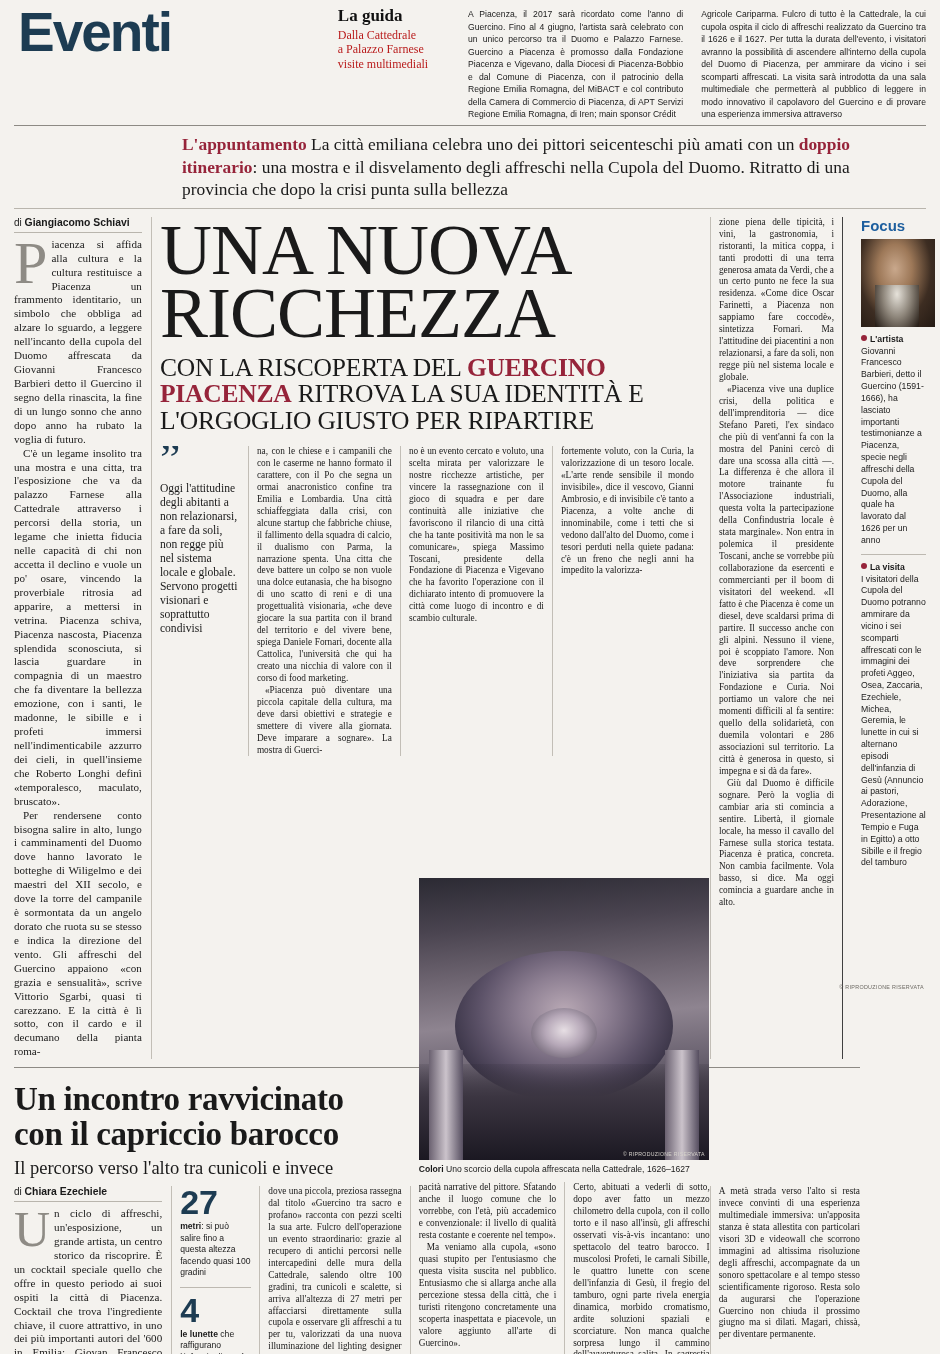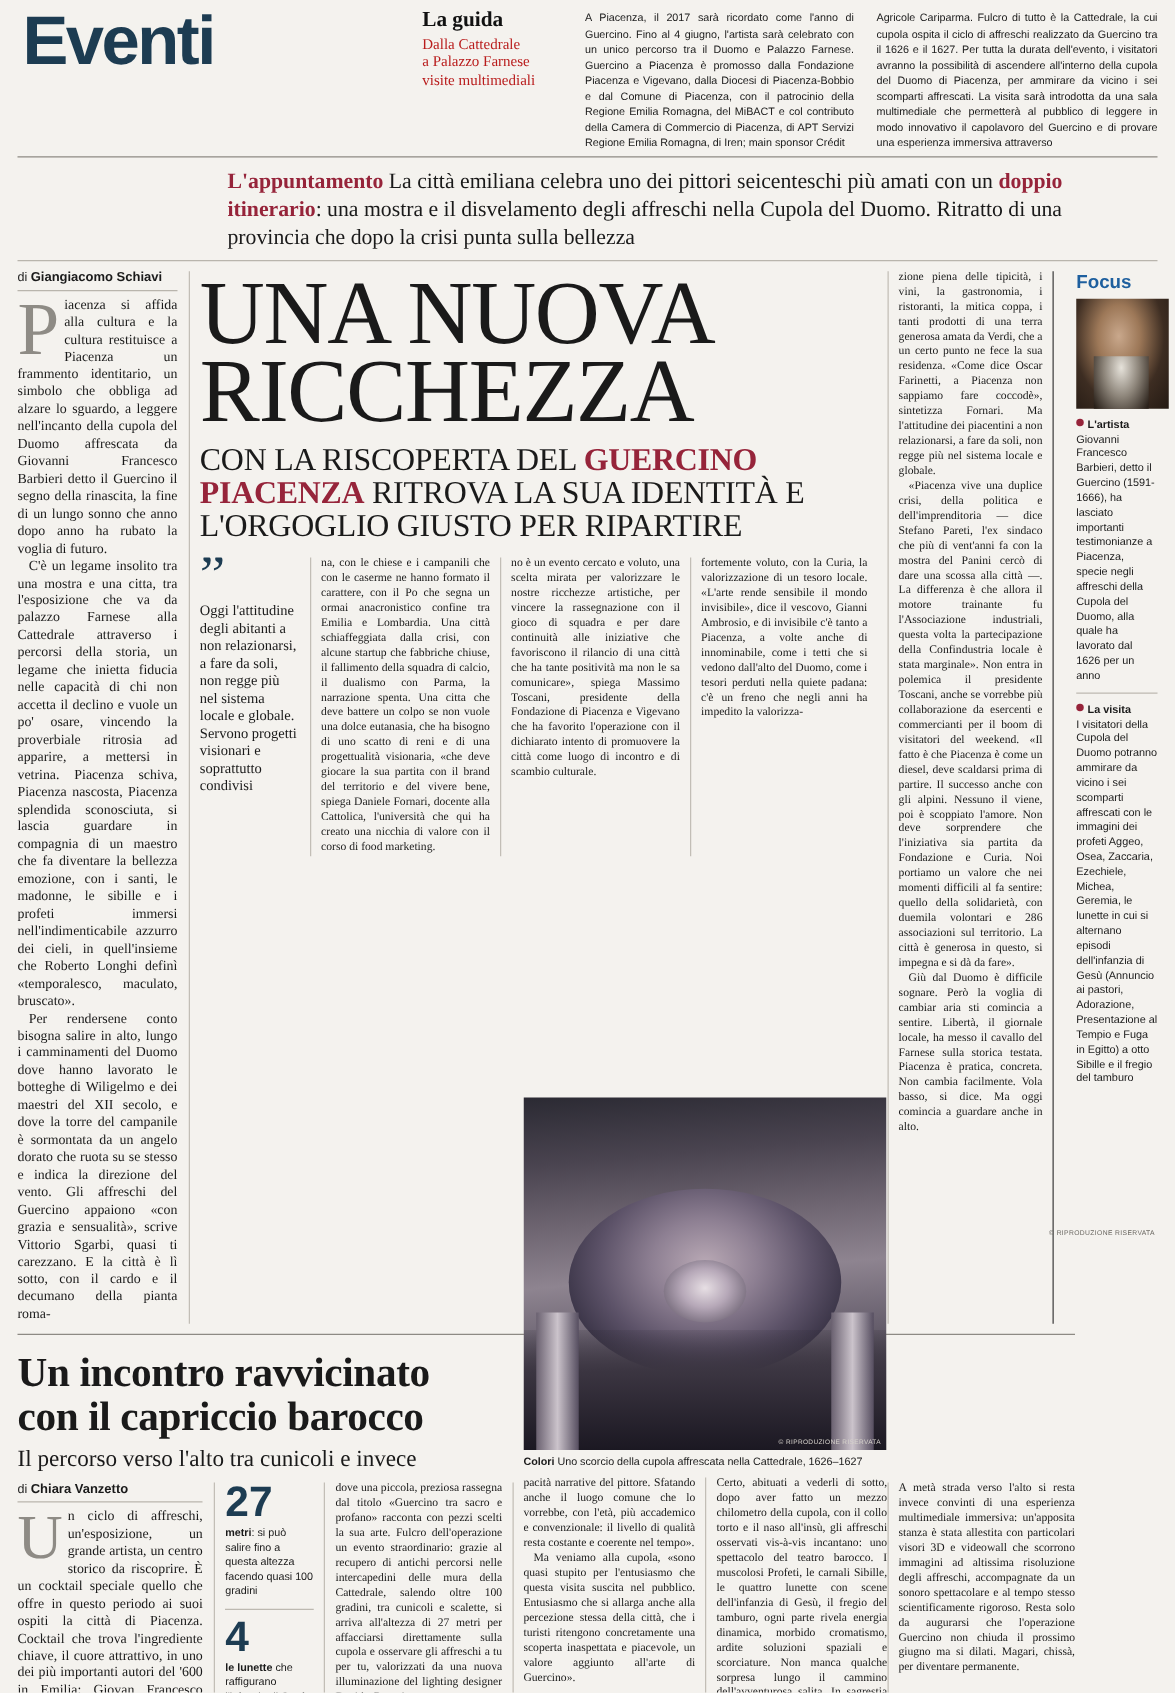--- a/index.html
+++ b/index.html
@@ -205,20 +205,21 @@
       </h1>
       <h2 class="subtitle"><span>CON LA RISCOPERTA DEL </span><span class="hl">GUERCINO</span> <span class="hl">PIACENZA</span><span> RITROVA LA SUA IDENTITÀ E L'ORGOGLIO GIUSTO PER RIPARTIRE</span></h2>
 
       <div style="display:flex;margin-top:12px;">
         <div class="quotebox">
           <span class="quotemark">”</span>
           <p class="quotetext">Oggi l'attitudine degli abitanti a non relazionarsi, a fare da soli, non regge più nel sistema locale e globale. Servono progetti visionari e soprattutto condivisi</p>
         </div>
         <div class="railcol pad-r8 vsep pad-l8" style="width:152px">
           <p class="first">na, con le chiese e i campanili che con le caserme ne hanno formato il carattere, con il Po che segna un ormai anacronistico confine tra Emilia e Lombardia. Una città schiaffeggiata dalla crisi, con alcune startup che fabbriche chiuse, il fallimento della squadra di calcio, il dualismo con Parma, la narrazione spenta. Una citta che deve battere un colpo se non vuole una dolce eutanasia, che ha bisogno di uno scatto di reni e di una progettualità visionaria, «che deve giocare la sua partita con il brand del territorio e del vivere bene, spiega Daniele Fornari, docente alla Cattolica, l'università che qui ha creato una nicchia di valore con il corso di food marketing.</p>
+          <p>«Piacenza può diventare una piccola capitale della cultura, ma deve darsi obiettivi e strategie e smettere di vivere alla giornata. Deve imparare a sognare». La mostra di Guerci-</p>
         </div>
         <div class="railcol vsep pad-l8 pad-r8" style="width:152px">
           <p class="first">no è un evento cercato e voluto, una scelta mirata per valorizzare le nostre ricchezze artistiche, per vincere la rassegnazione con il gioco di squadra e per dare continuità alle iniziative che favoriscono il rilancio di una città che ha tante positività ma non le sa comunicare», spiega Massimo Toscani, presidente della Fondazione di Piacenza e Vigevano che ha favorito l'operazione con il dichiarato intento di promuovere la città come luogo di incontro e di scambio culturale.</p>
         </div>
         <div class="railcol vsep pad-l8 pad-r8" style="width:150px">
           <p class="first">fortemente voluto, con la Curia, la valorizzazione di un tesoro locale. «L'arte rende sensibile il mondo invisibile», dice il vescovo, Gianni Ambrosio, e di invisibile c'è tanto a Piacenza, a volte anche di innominabile, come i tetti che si vedono dall'alto del Duomo, come i tesori perduti nella quiete padana: c'è un freno che negli anni ha impedito la valorizza-</p>
         </div>
       </div>
     </div>
 
@@ -255,21 +256,21 @@
           </h2>
           <h3 class="s2-sub">Il percorso verso l'alto tra cunicoli e invece</h3>
         </div>
         <div style="flex:1"></div>
       </div>
 
       <div style="display:flex;margin-top:2px">
 
         <div style="width:160px;padding-right:9px;box-sizing:border-box;border-right:1px solid #c2beb6">
           <p class="byline">
-            <span>di </span><b>Chiara Vanzetto</b>
+            <span>di </span><b>Chiara Ezechiele</b>
           </p>
           <hr class="rule" style="margin-bottom:5px">
           <p class="txt" style="font-size:11.1px;line-height:1.255;text-align:justify;margin:0"><span class="dropcap small">U</span><span>n ciclo di affreschi, un'esposizione, un grande artista, un centro storico da riscoprire. È un cocktail speciale quello che offre in questo periodo ai suoi ospiti la città di Piacenza. Cocktail che trova l'ingrediente chiave, il cuore attrattivo, in uno dei più importanti autori del '600 in Emilia: Giovan Francesco Barbieri detto il Guercino (Cento 1591 – Bologna 1666).</span></p>
 
         </div>
 
         <div class="stats pad-l8">
           <p class="statnum">27</p>
           <p class="stattxt"><b>metri</b><span>: si può salire fino a questa altezza facendo quasi 100 gradini</span></p>
           <hr class="stat-sep">

